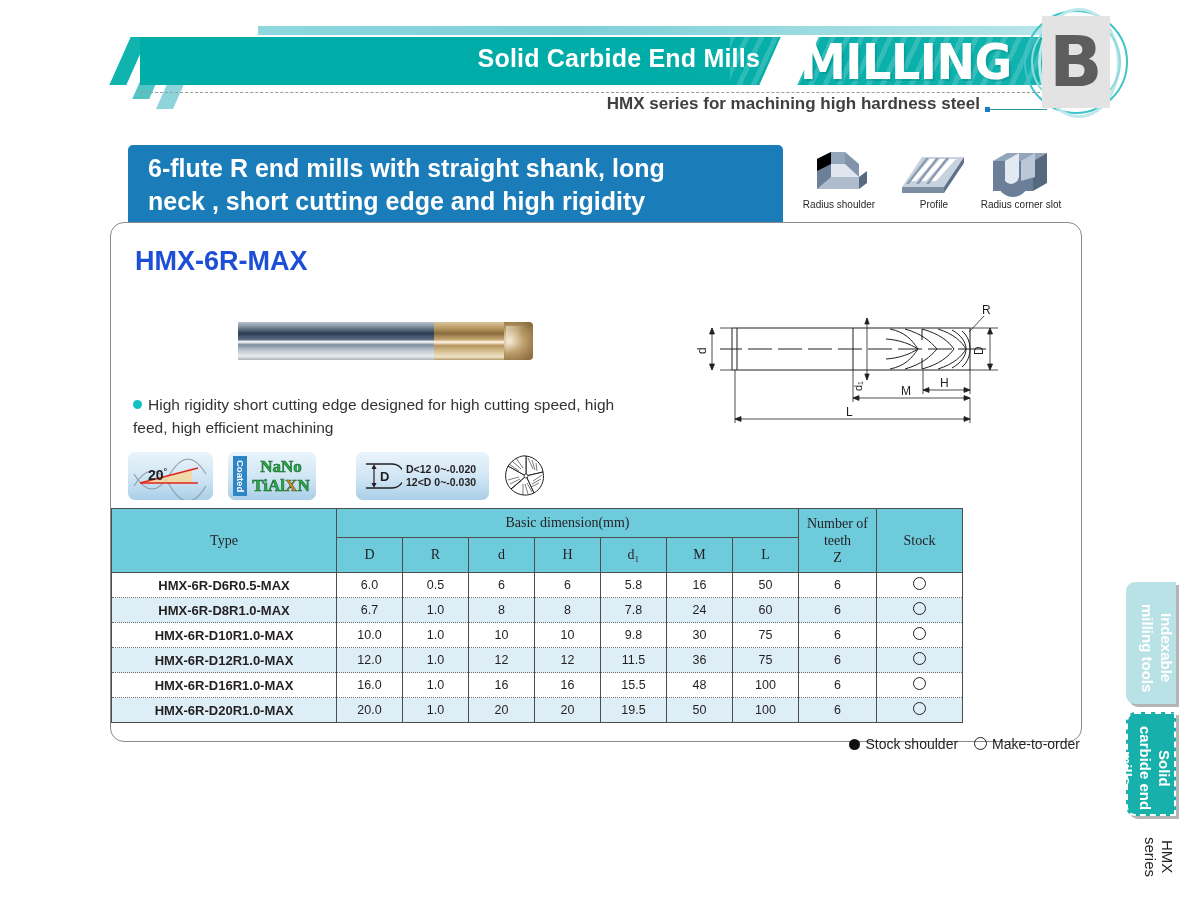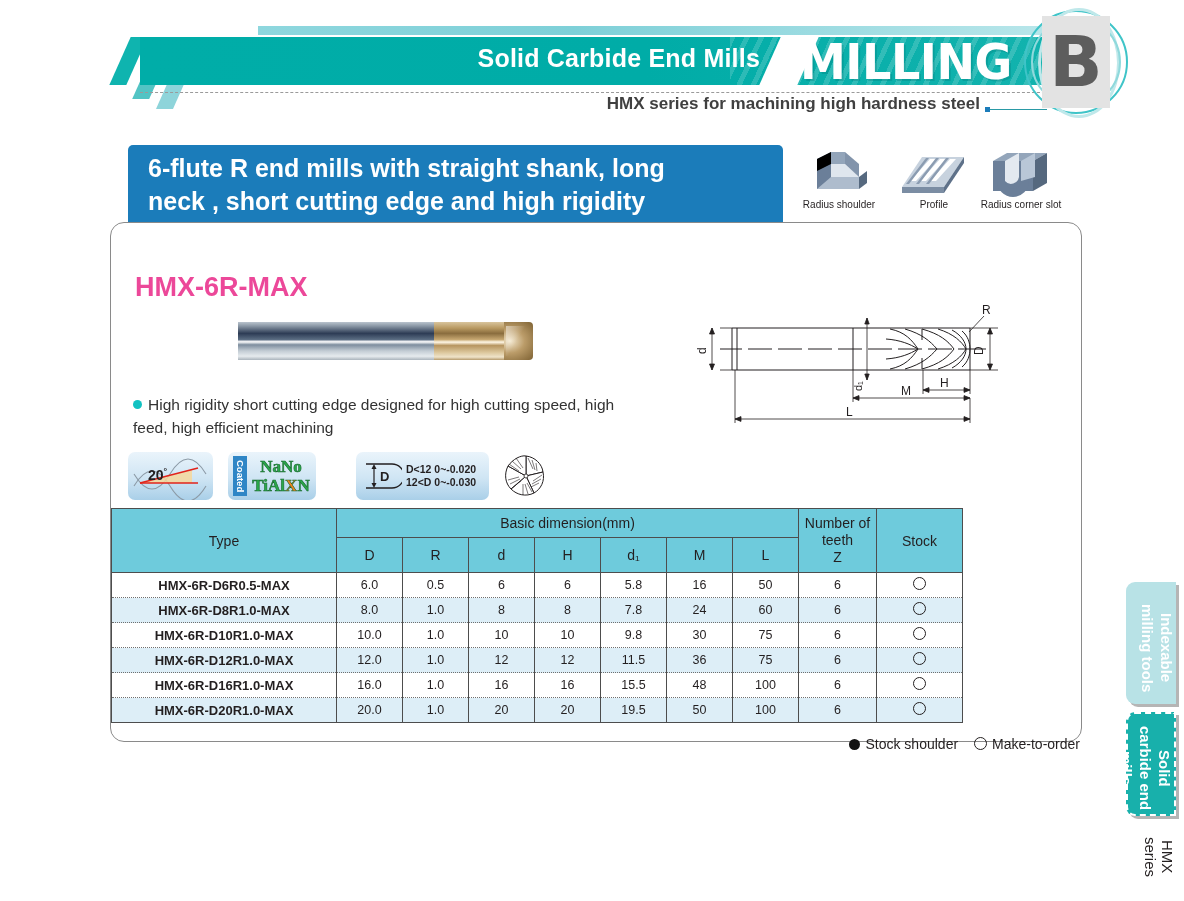--- a/index.html
+++ b/index.html
@@ -119,21 +119,21 @@
   
   #card {
     position: absolute; left: 110px; top: 222px; width: 972px; height: 520px;
     border: 1px solid #8a8a8a;
     border-radius: 14px;
     background: #ffffff;
     box-sizing: border-box;
   }
   #product-name {
     position: absolute; left: 135px; top: 246px;
-    font-size: 27px; font-weight: bold; color: #ec4899; margin-top: 26px;
+    font-size: 27px; font-weight: bold; color: #1d4ed8;
   }
   #product-photo {
     position: absolute; left: 238px; top: 320px; width: 295px; height: 42px;
   }
   .pp-shank {
     position:absolute; left:0; top:2px; width:197px; height:38px;
     background: linear-gradient(180deg,#b9c3cd 0%, #8d9aa8 10%, #2d3c55 30%, #5a6c82 46%,
                 #ffffff 52%, #7d8d9e 60%, #c3ccd4 76%, #e6ebee 90%, #aab4bc 100%);
   }
   .pp-flute {
@@ -196,21 +196,21 @@
     position:absolute; left:111px; top:508px;
     border-collapse: collapse;
     font-size: 12.5px;
     color:#231f20;
   }
   #spec-table th, #spec-table td {
     border: 1px solid #4d4d4d;
     text-align:center;
     padding:0;
   }
-  #spec-table thead th { background:#6ecbdc; font-weight:normal; font-size:14px; }
+  #spec-table thead th { background:#6ecbdc; font-weight:normal; font-size:14px;font-family:Liberation Serif, serif; }
   #spec-table .th-type { width:224px; height:62px; }
   #spec-table .th-basic { height:28px; }
   #spec-table .th-dim { height:34px; }
   #spec-table .th-teeth { width:77px; height:62px; line-height:17px; }
   #spec-table .th-stock { width:85px; height:62px; }
   #spec-table tbody td { height:24px; border-left:1px solid #4d4d4d; border-right:1px solid #4d4d4d;
     border-top:1px dotted #6f6f6f; border-bottom:1px dotted #6f6f6f; font-size:12.5px; }
   #spec-table tbody tr.alt td { background:#ddeef7; }
   #spec-table tbody td.type-cell { font-weight:bold; font-size:13px; }
   #spec-table tbody tr:first-child td { border-top:1px solid #4d4d4d; }
@@ -517,21 +517,21 @@
         <td class="dim-col">6</td>
         <td class="dim-col">6</td>
         <td class="dim-col">5.8</td>
         <td class="dim-col">16</td>
         <td class="dim-col">50</td>
         <td>6</td>
         <td><span class="circ-open"></span></td>
       </tr>
       <tr class="alt">
         <td class="type-cell">HMX-6R-D8R1.0-MAX</td>
-        <td class="dim-col">8.0</td>
+        <td class="dim-col">6.7</td>
         <td class="dim-col">1.0</td>
         <td class="dim-col">8</td>
         <td class="dim-col">8</td>
         <td class="dim-col">7.8</td>
         <td class="dim-col">24</td>
         <td class="dim-col">60</td>
         <td>6</td>
         <td><span class="circ-open"></span></td>
       </tr>
       <tr>

